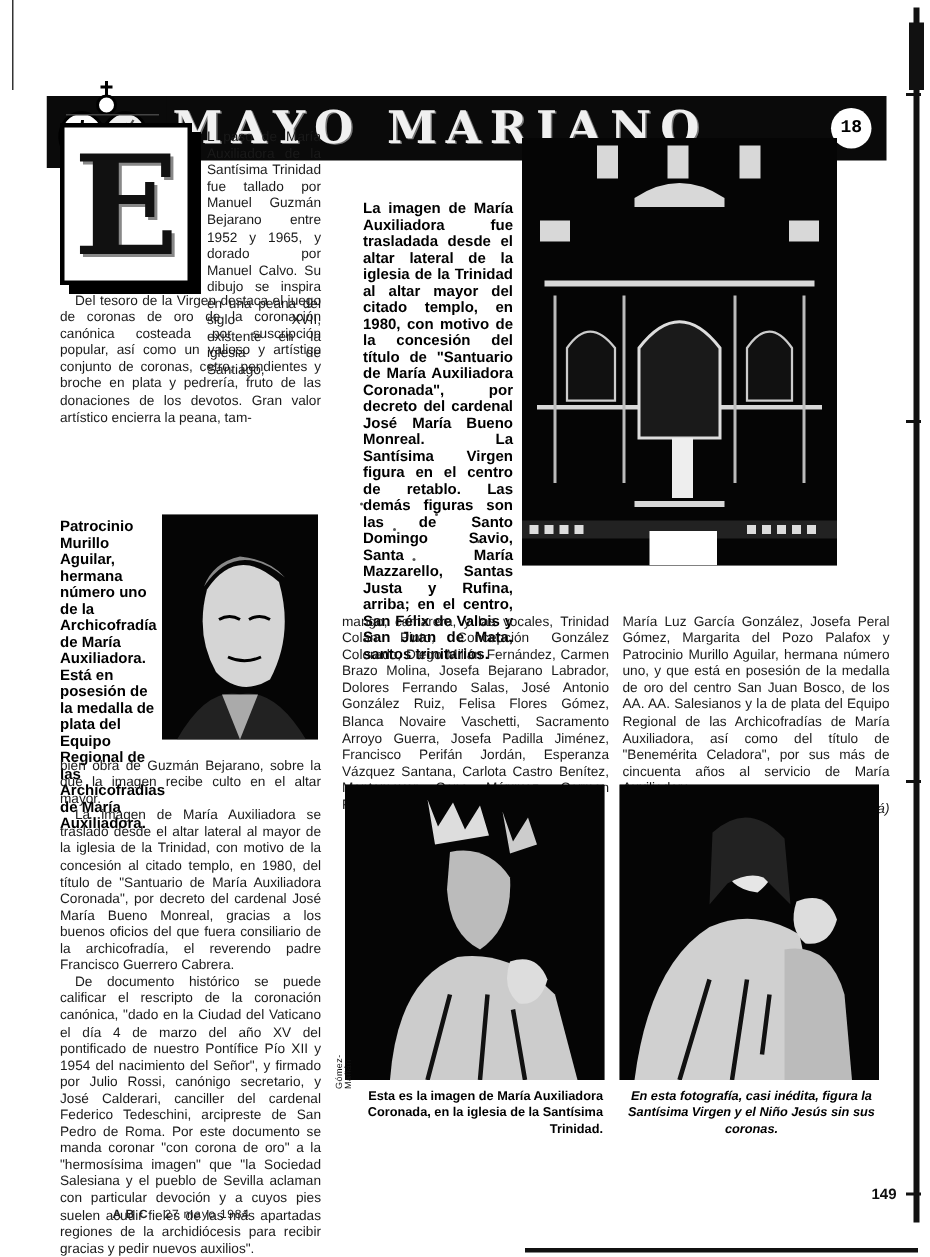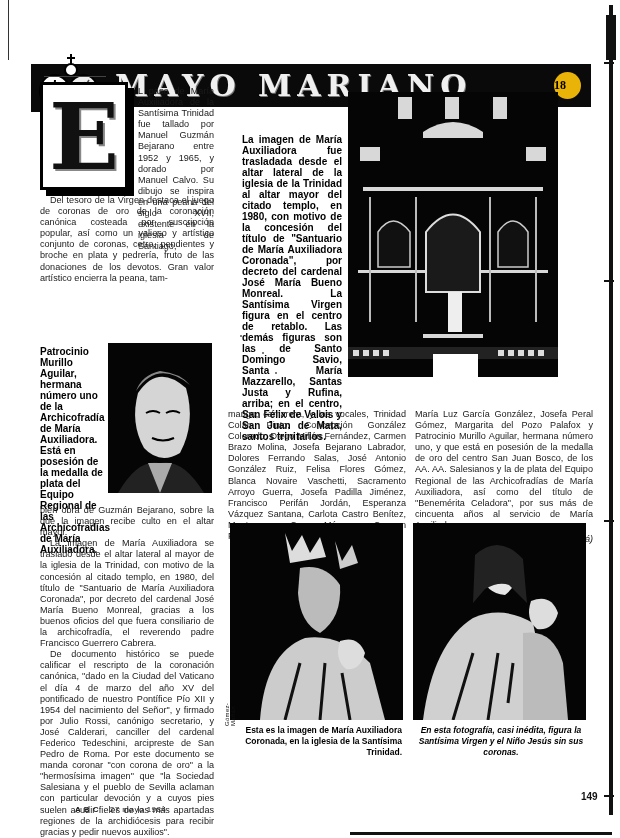--- a/index.html
+++ b/index.html
@@ -18,23 +18,23 @@
     .banner { left: 33px; top: 28px; width: 558px; height: 43px; background: #0a0a0a; margin-top: 36px; }
     .banner-title {
       position: absolute; left: 82px; top: 3px;
       font-family: "DejaVu Serif", serif; font-weight: bold; font-size: 30px;
       letter-spacing: 6px; color: #f0f0f0; line-height: 38px;
       text-shadow: 1px 1px 0 #777;
     }
     .banner-emblem { position: absolute; left: -2px; top: -10px; width: 80px; height: 58px; }
     .banner-badge {
       position: absolute; right: 10px; top: 8px; width: 27px; height: 27px;
-      border-radius: 50%; background: #eab308; color: #000;
-      font-family: Liberation Serif, serif; font-weight: bold; font-size: 12px;
-      text-align: left; line-height: 27px;
+      border-radius: 50%; background: #ffffff; color: #000;
+      font-family: Liberation Mono, monospace; font-weight: bold; font-size: 12px;
+      text-align: center; line-height: 27px;
     }
     .banner-underline { left: 44px; top: 76px; width: 62px; height: 1px; background: #444; }
 
     
     .col-text {
       font-family: "Liberation Sans", sans-serif; font-size: 9.1px; line-height: 11.1px;
       color: #1a1a1a; text-align: justify; margin: 0;
     }
     .col-text p { margin: 0; text-indent: 10px; }
     .col-text p.noindent { text-indent: 0; }

